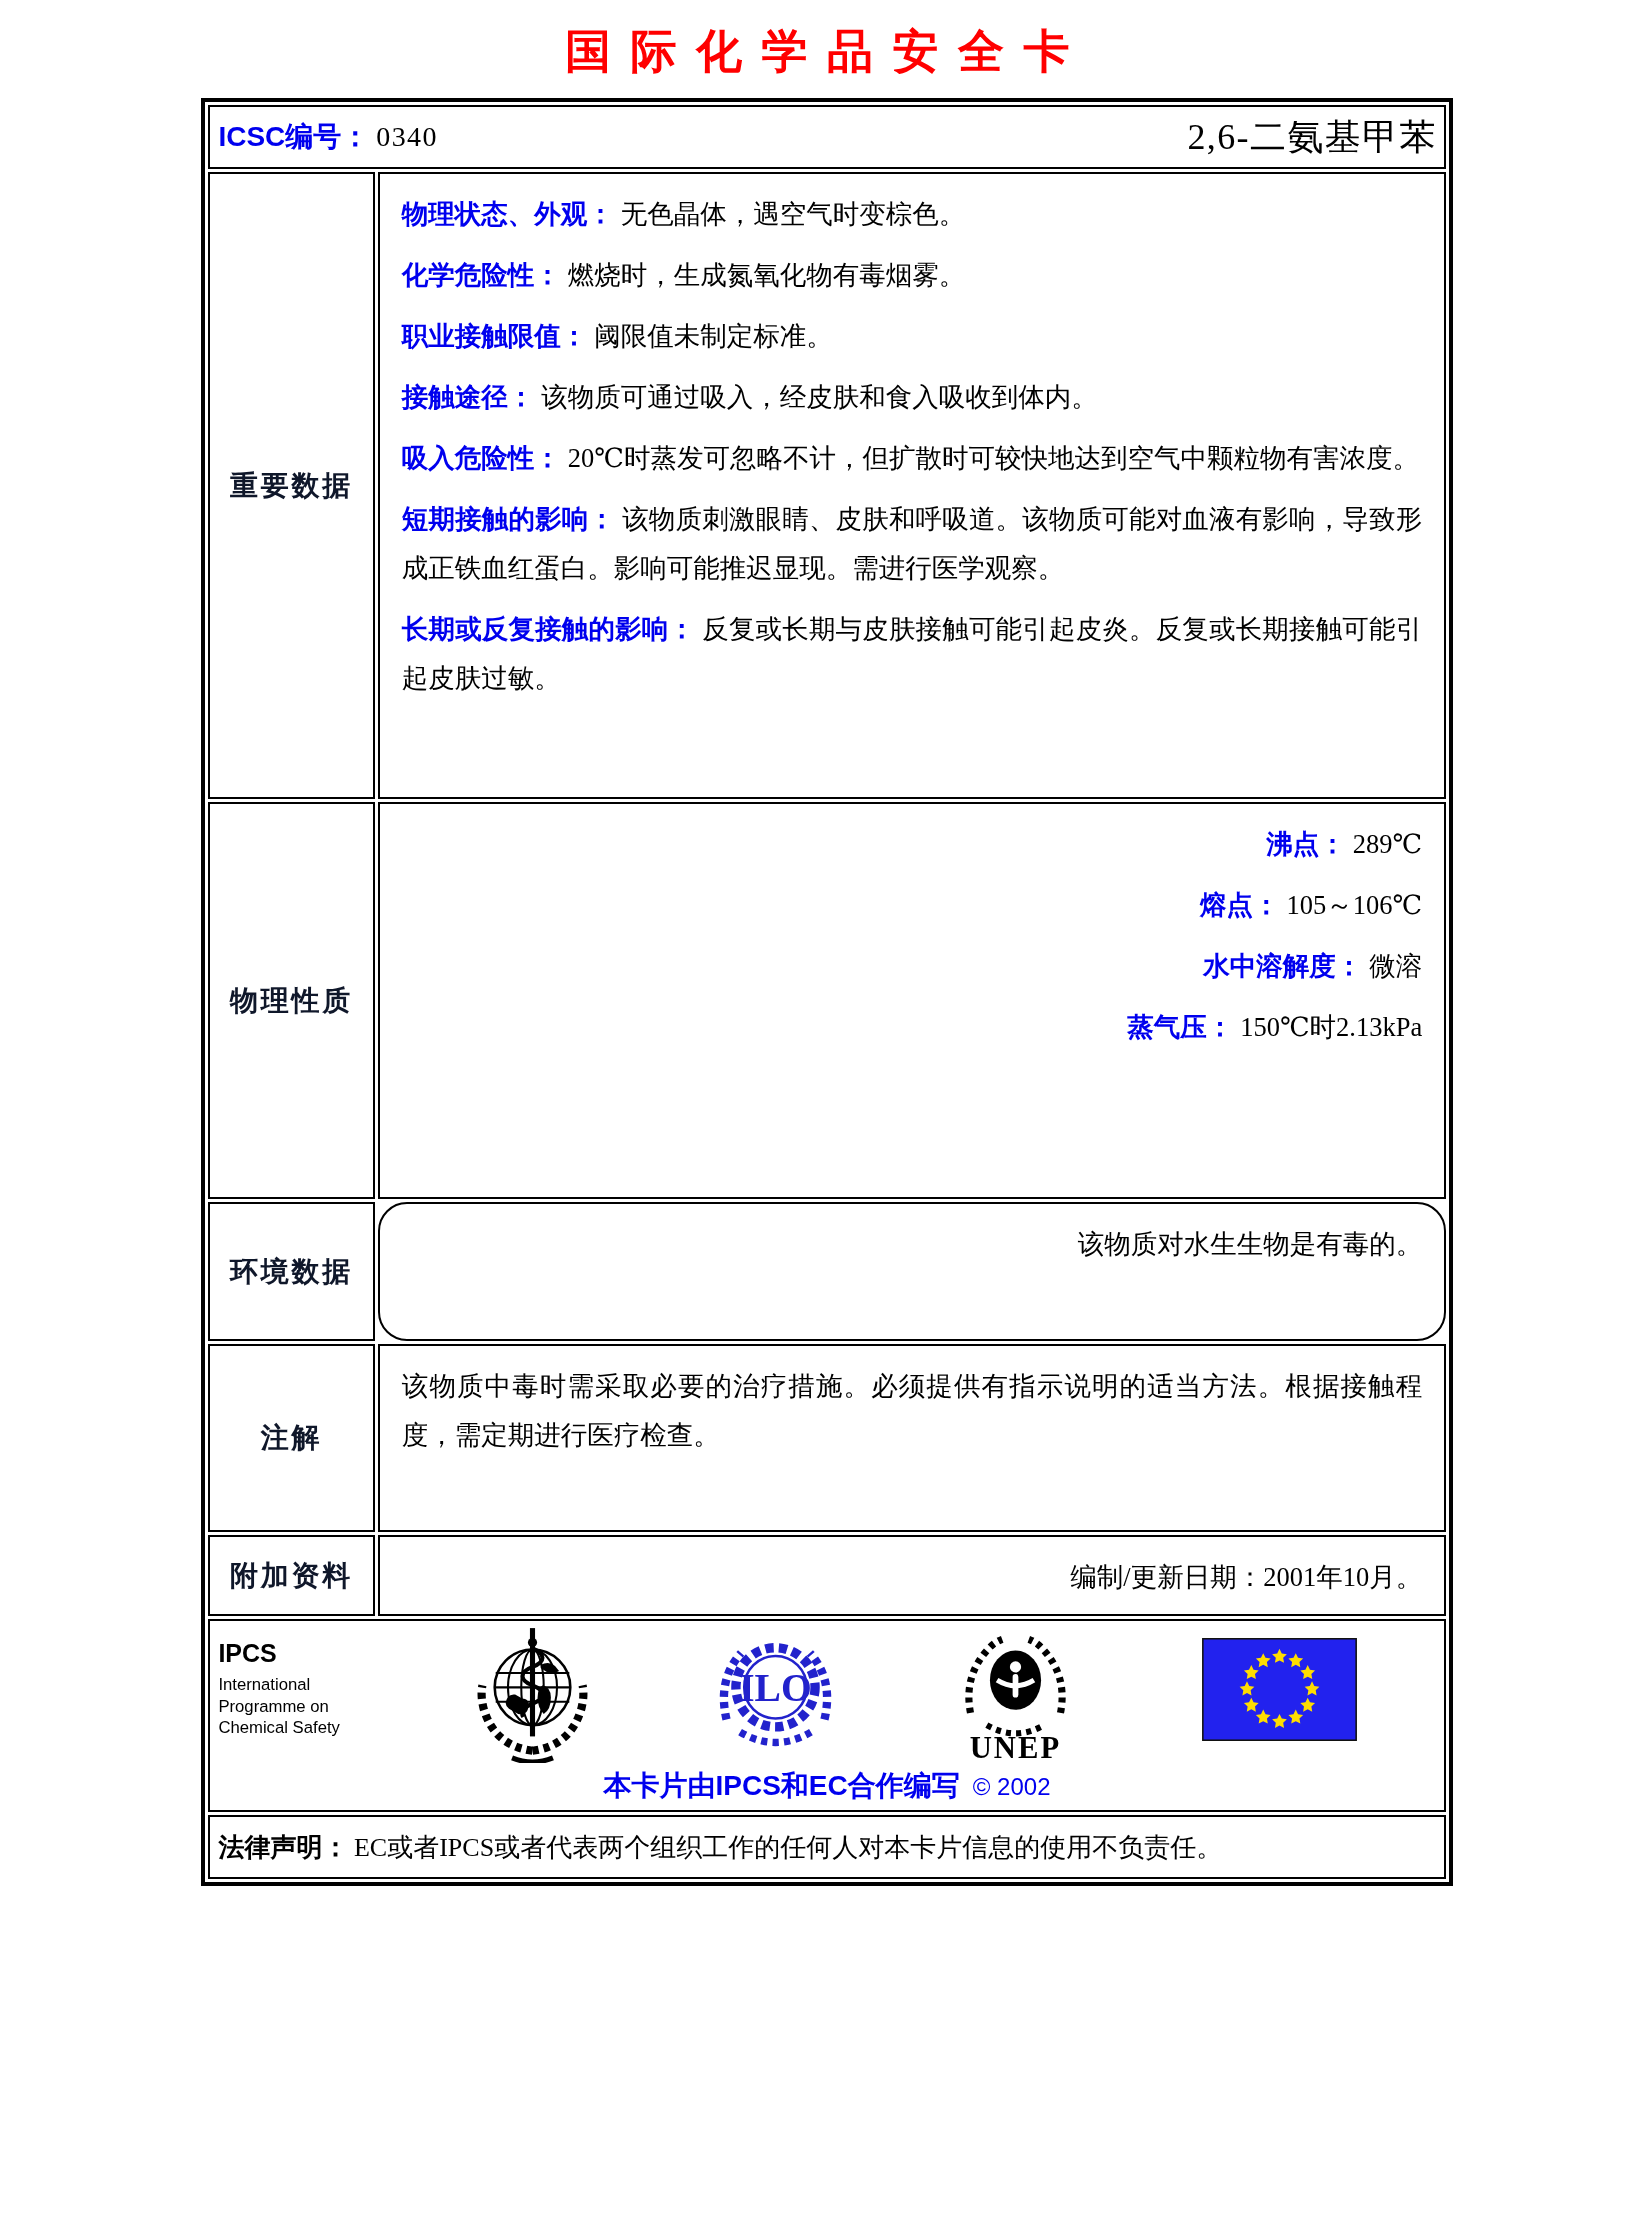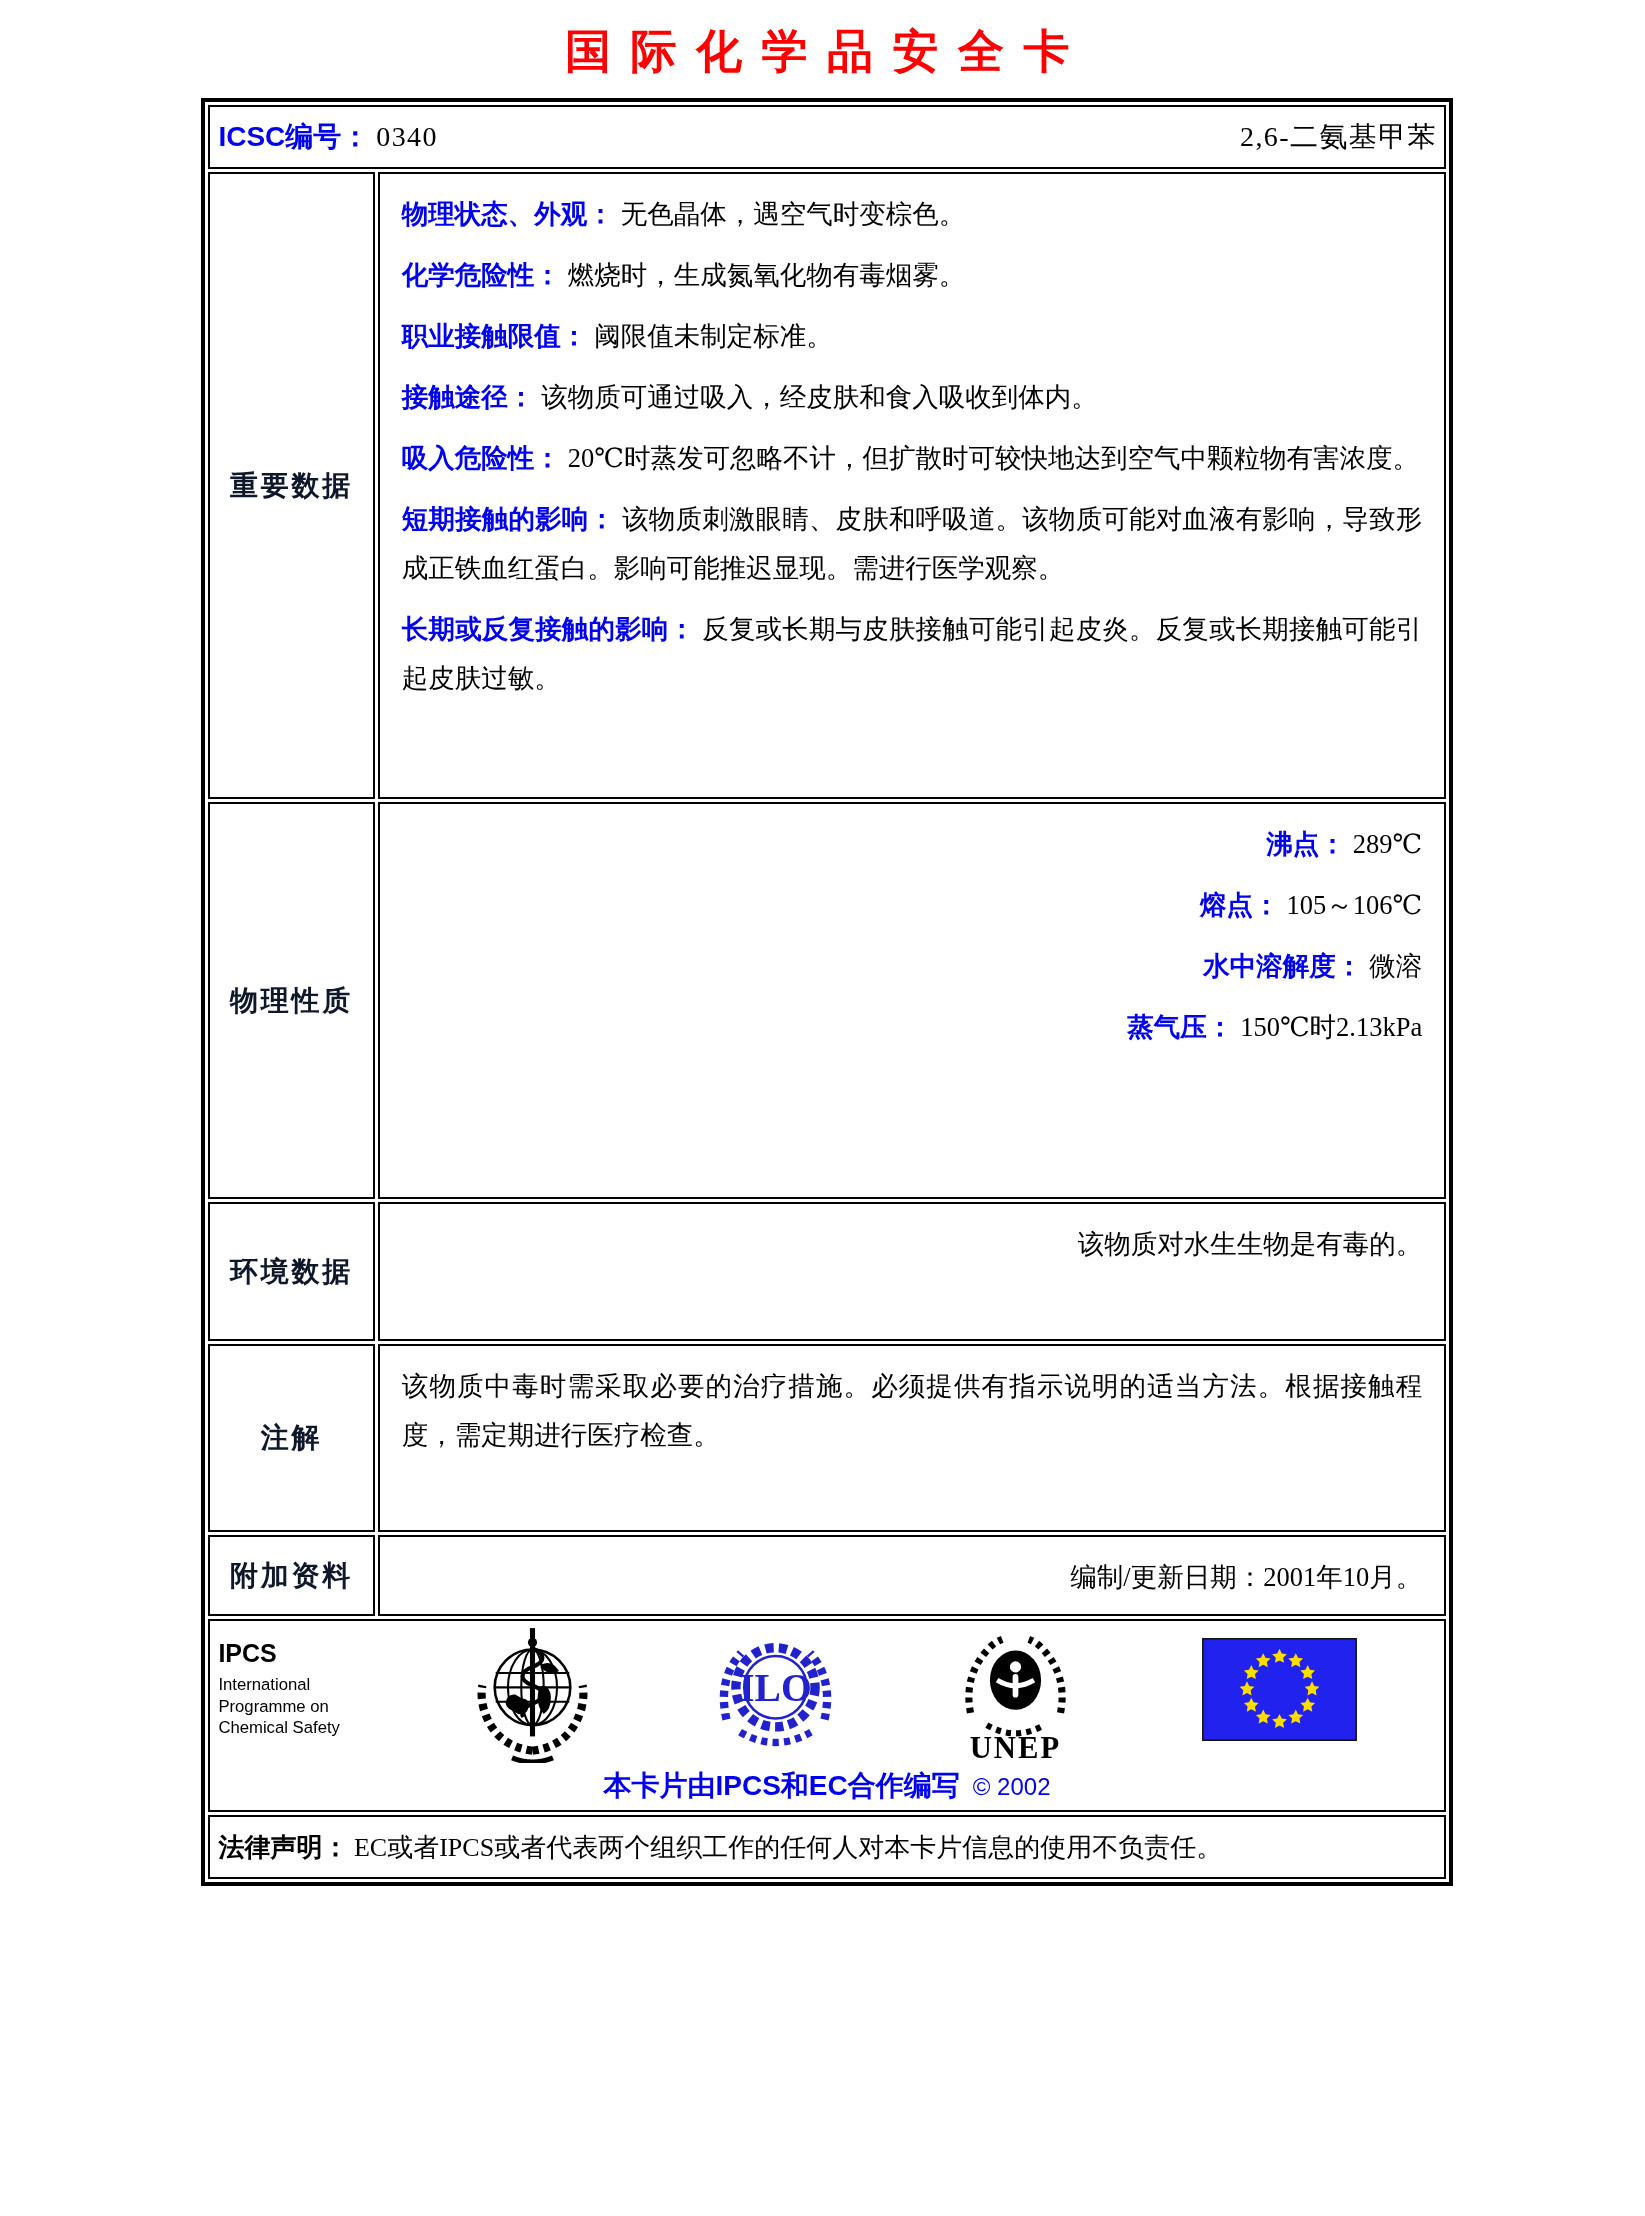--- a/index.html
+++ b/index.html
@@ -45,21 +45,21 @@
   
   td.hdr-cell{height:64px; vertical-align:middle;}
   .hdr-flex{
     display:flex; justify-content:space-between; align-items:center;
     padding:0 7px 0 8.4px;
     font-size:28px;
   }
   .hei{font-family:"Liberation Sans","DejaVu Sans",sans-serif; font-weight:bold;}
   .blue{color:#0000ee;}
   .hdr-left .num{margin-left:7px; letter-spacing:1.4px;}
-  .hdr-right{font-size:28px; letter-spacing:1.4px;}
+  .hdr-right{font-size:36px; letter-spacing:1.4px;}
   
   td.sect{
     vertical-align:middle;
     text-align:center;
     color:#0f172a;
     font-family:"Liberation Sans","DejaVu Sans",sans-serif;
     font-weight:bold;
     font-size:28px;
     letter-spacing:2.8px;
   }
@@ -68,21 +68,21 @@
   td.content p{margin:12px; font-size:26.5px; line-height:49px; text-align:justify;}
   td.content p.nj{text-align:right;}
   .lbl{
     color:#0000ee;
     font-family:"Liberation Sans","DejaVu Sans",sans-serif;
     font-weight:bold;
     padding-right:7px;
   }
   td.h-important{height:627px;}
   td.h-physical{height:397px;}
-  td.h-environment{height:139px;}
+  td.h-environment{height:139px;border-radius:29px;}
   td.h-notes{height:188px;}
   td.h-additional{height:61px; vertical-align:middle;}
   
   td.logos-cell{height:193px; position:relative; overflow:hidden;}
   .ipcs-block{position:absolute; left:8.4px; top:18px; width:209px;
     font-family:"Liberation Sans","DejaVu Sans",sans-serif; color:#000;}
   .ipcs-acronym{font-size:25px; font-weight:bold; line-height:28px;}
   .ipcs-line{font-size:16.7px; line-height:21.6px;}
   .ipcs-block .gap{height:7px;}
   .logo{position:absolute;}

